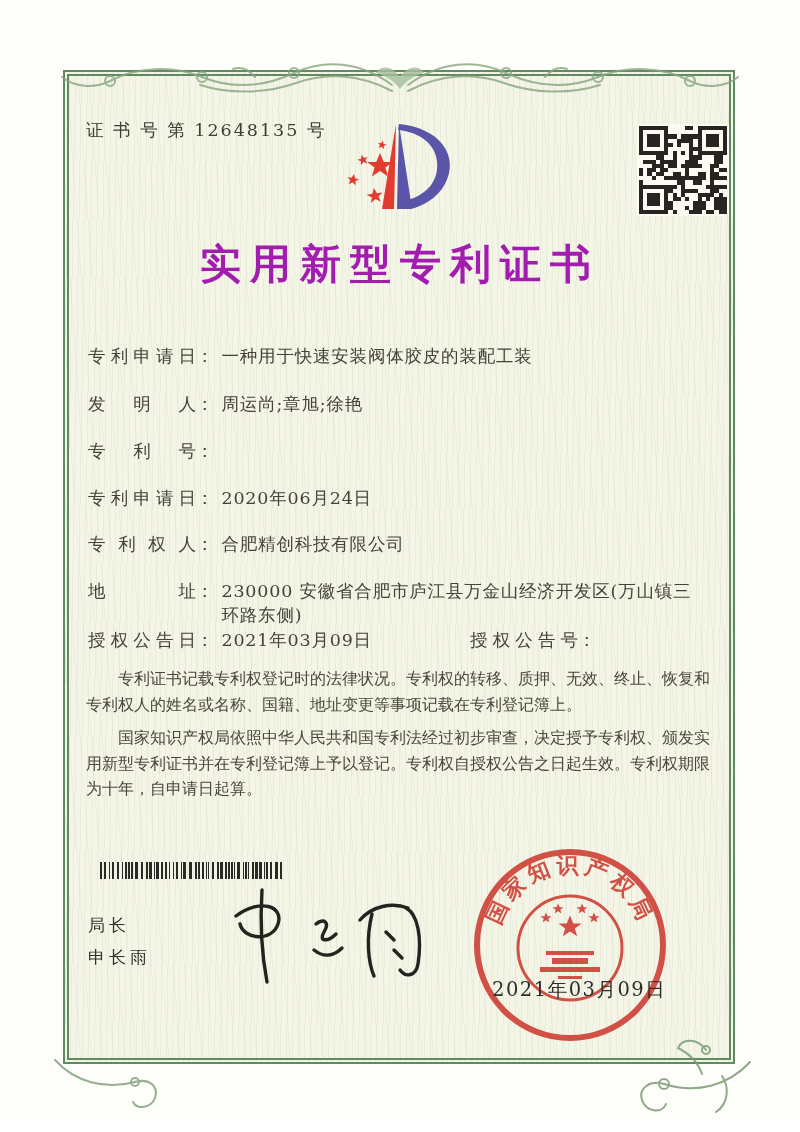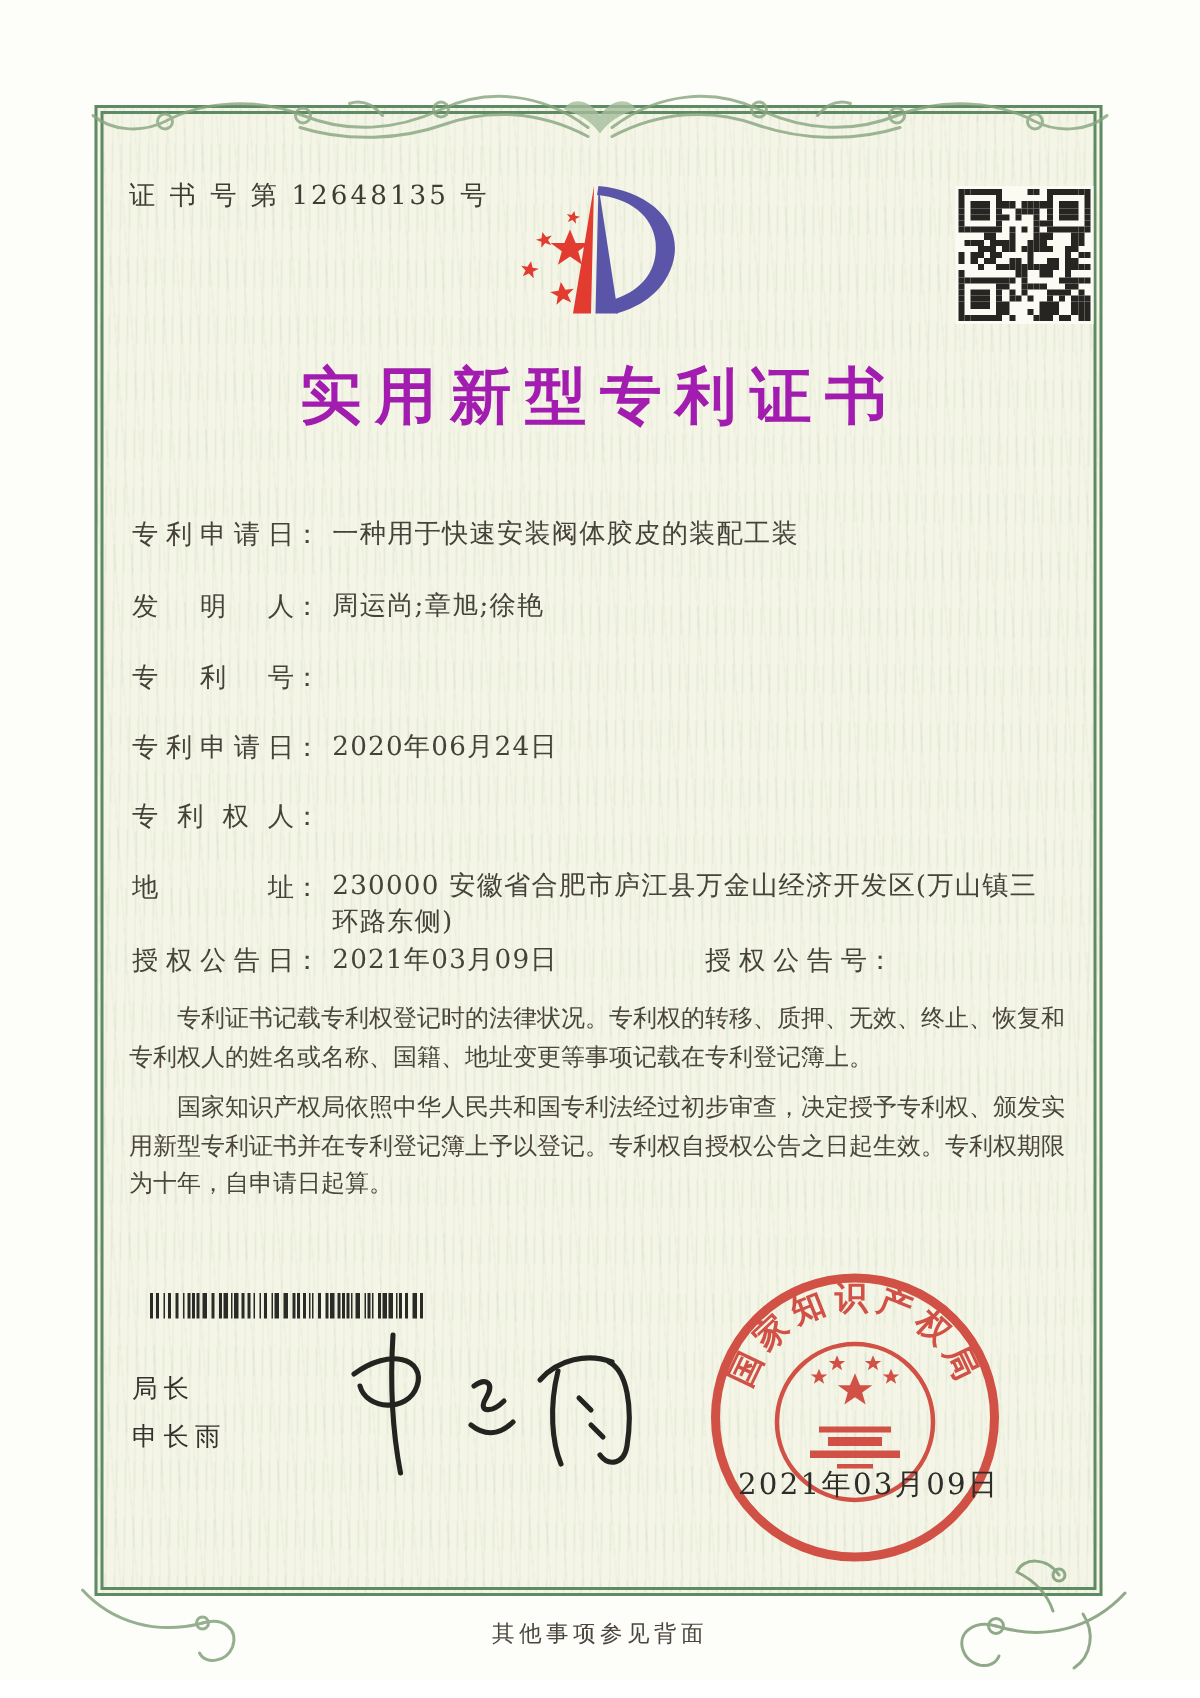--- a/index.html
+++ b/index.html
@@ -395,20 +395,21 @@
       <span class="colon">：</span>
   </div>
   <div class="row" style="top:486px;">
     <span class="lbl">专利申请日</span>
       <span class="colon">：</span>
       <span class="val">2020年06月24日</span>
   </div>
   <div class="row" style="top:532px;">
     <span class="lbl">专利权人</span>
       <span class="colon">：</span>
+      <span class="val">合肥精创科技有限公司</span>
   </div>
   <div class="row" style="top:579px;">
     <span class="lbl">地址</span>
       <span class="colon">：</span>
       <span class="val">230000 安徽省合肥市庐江县万金山经济开发区(万山镇三环路东侧)</span>
   </div>
 
   <div class="row" style="top:628px;">
     <span class="lbl">授权公告日</span>
       <span class="colon">：</span>
@@ -510,15 +511,14 @@
       <rect x="76" y="106" width="48" height="4"></rect>
       <rect x="82" y="113" width="36" height="6"></rect>
       <rect x="70" y="122" width="60" height="5"></rect>
       <rect x="88" y="131" width="24" height="3"></rect>
     </g>
   </svg>
 
   <div class="seal-date">2021年03月09日</div>
 
 
-  <div class="back-note">其他事项参见背面</div>
 
 </div>
 
 </body></html>

